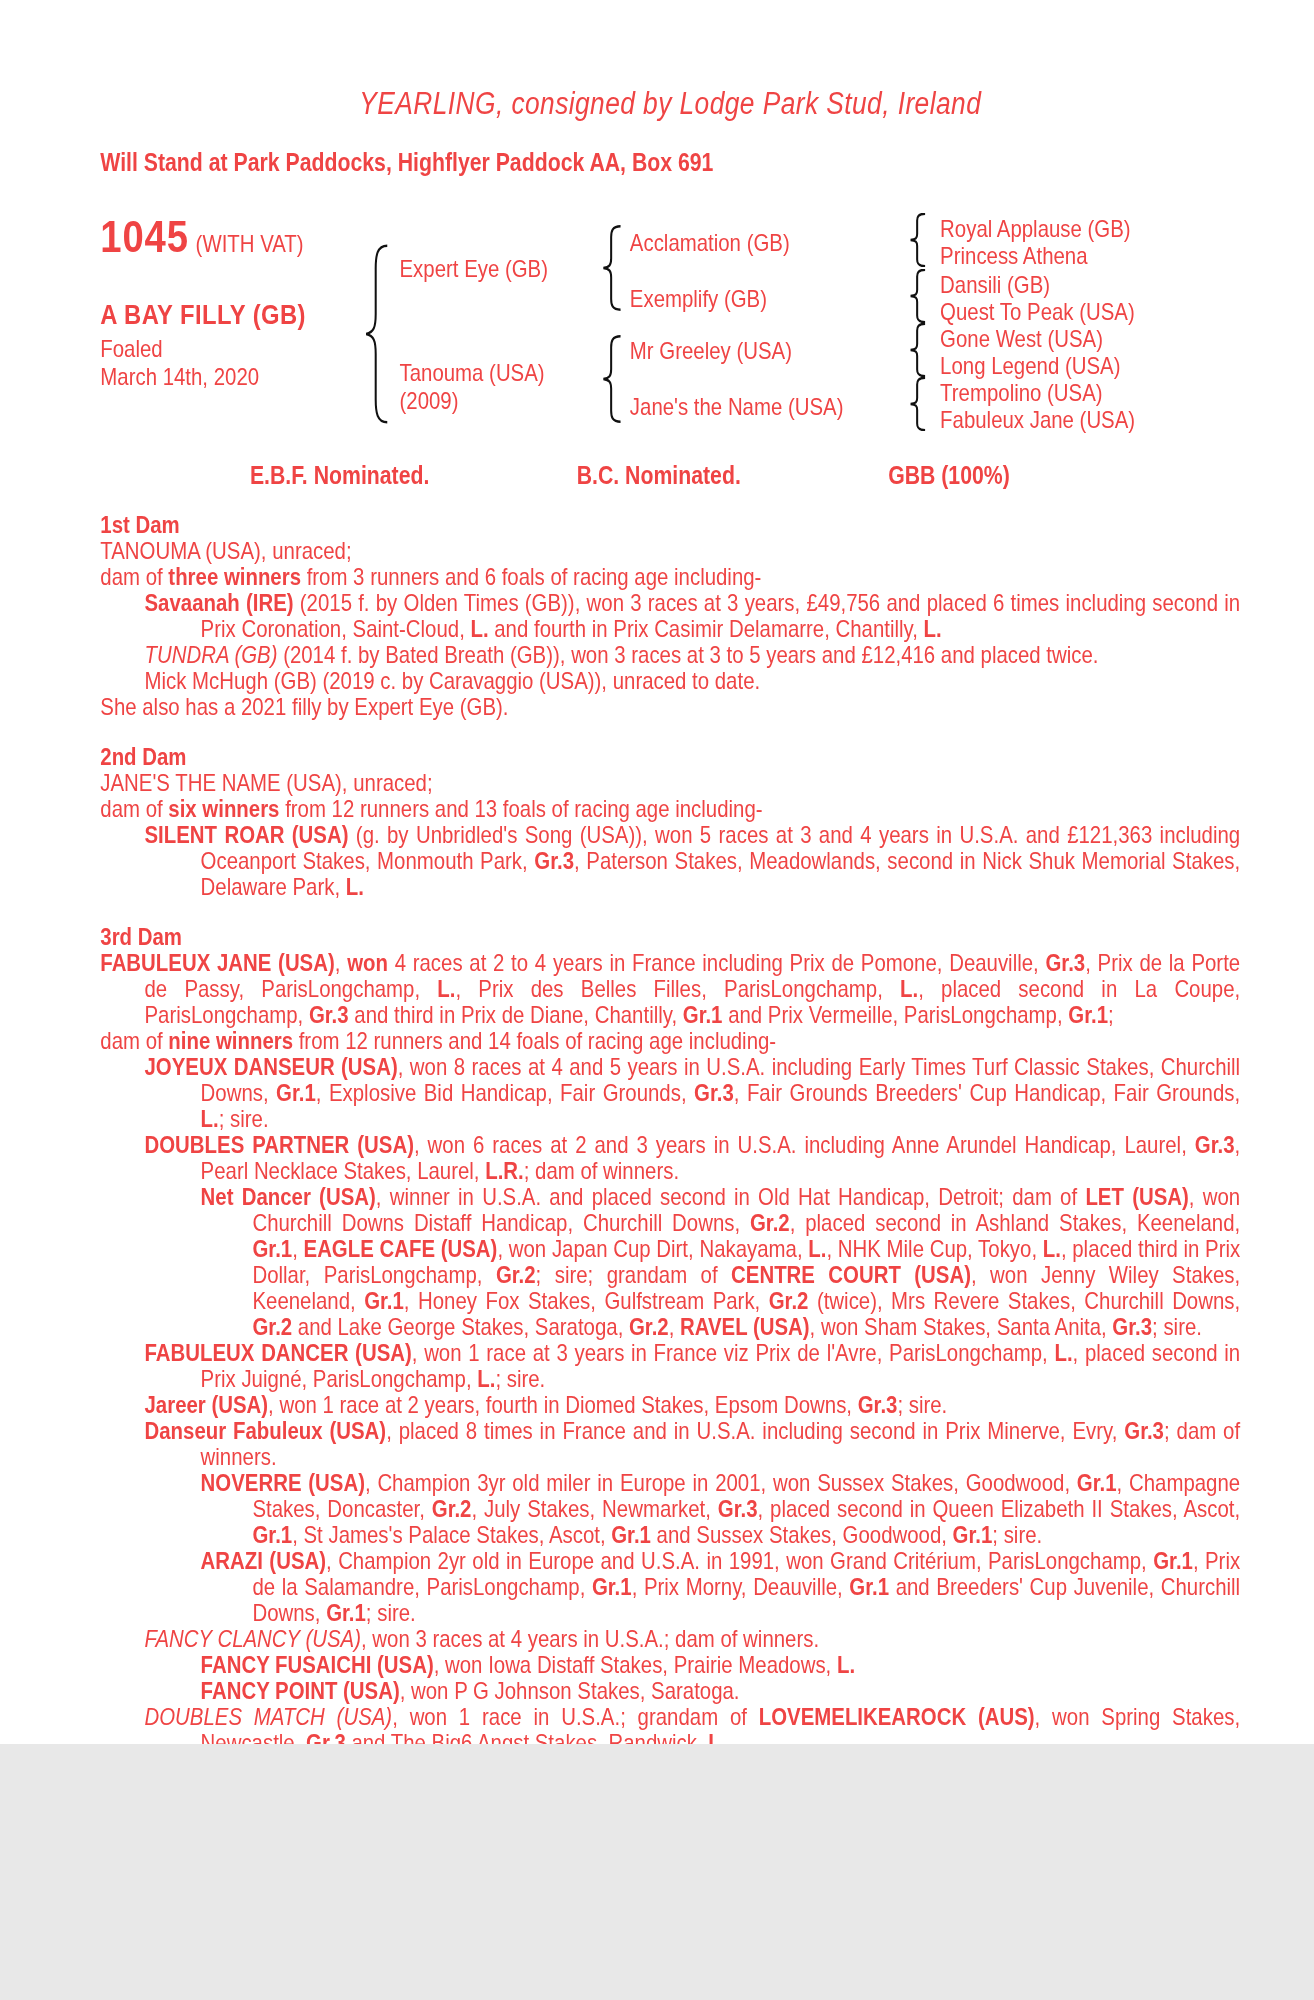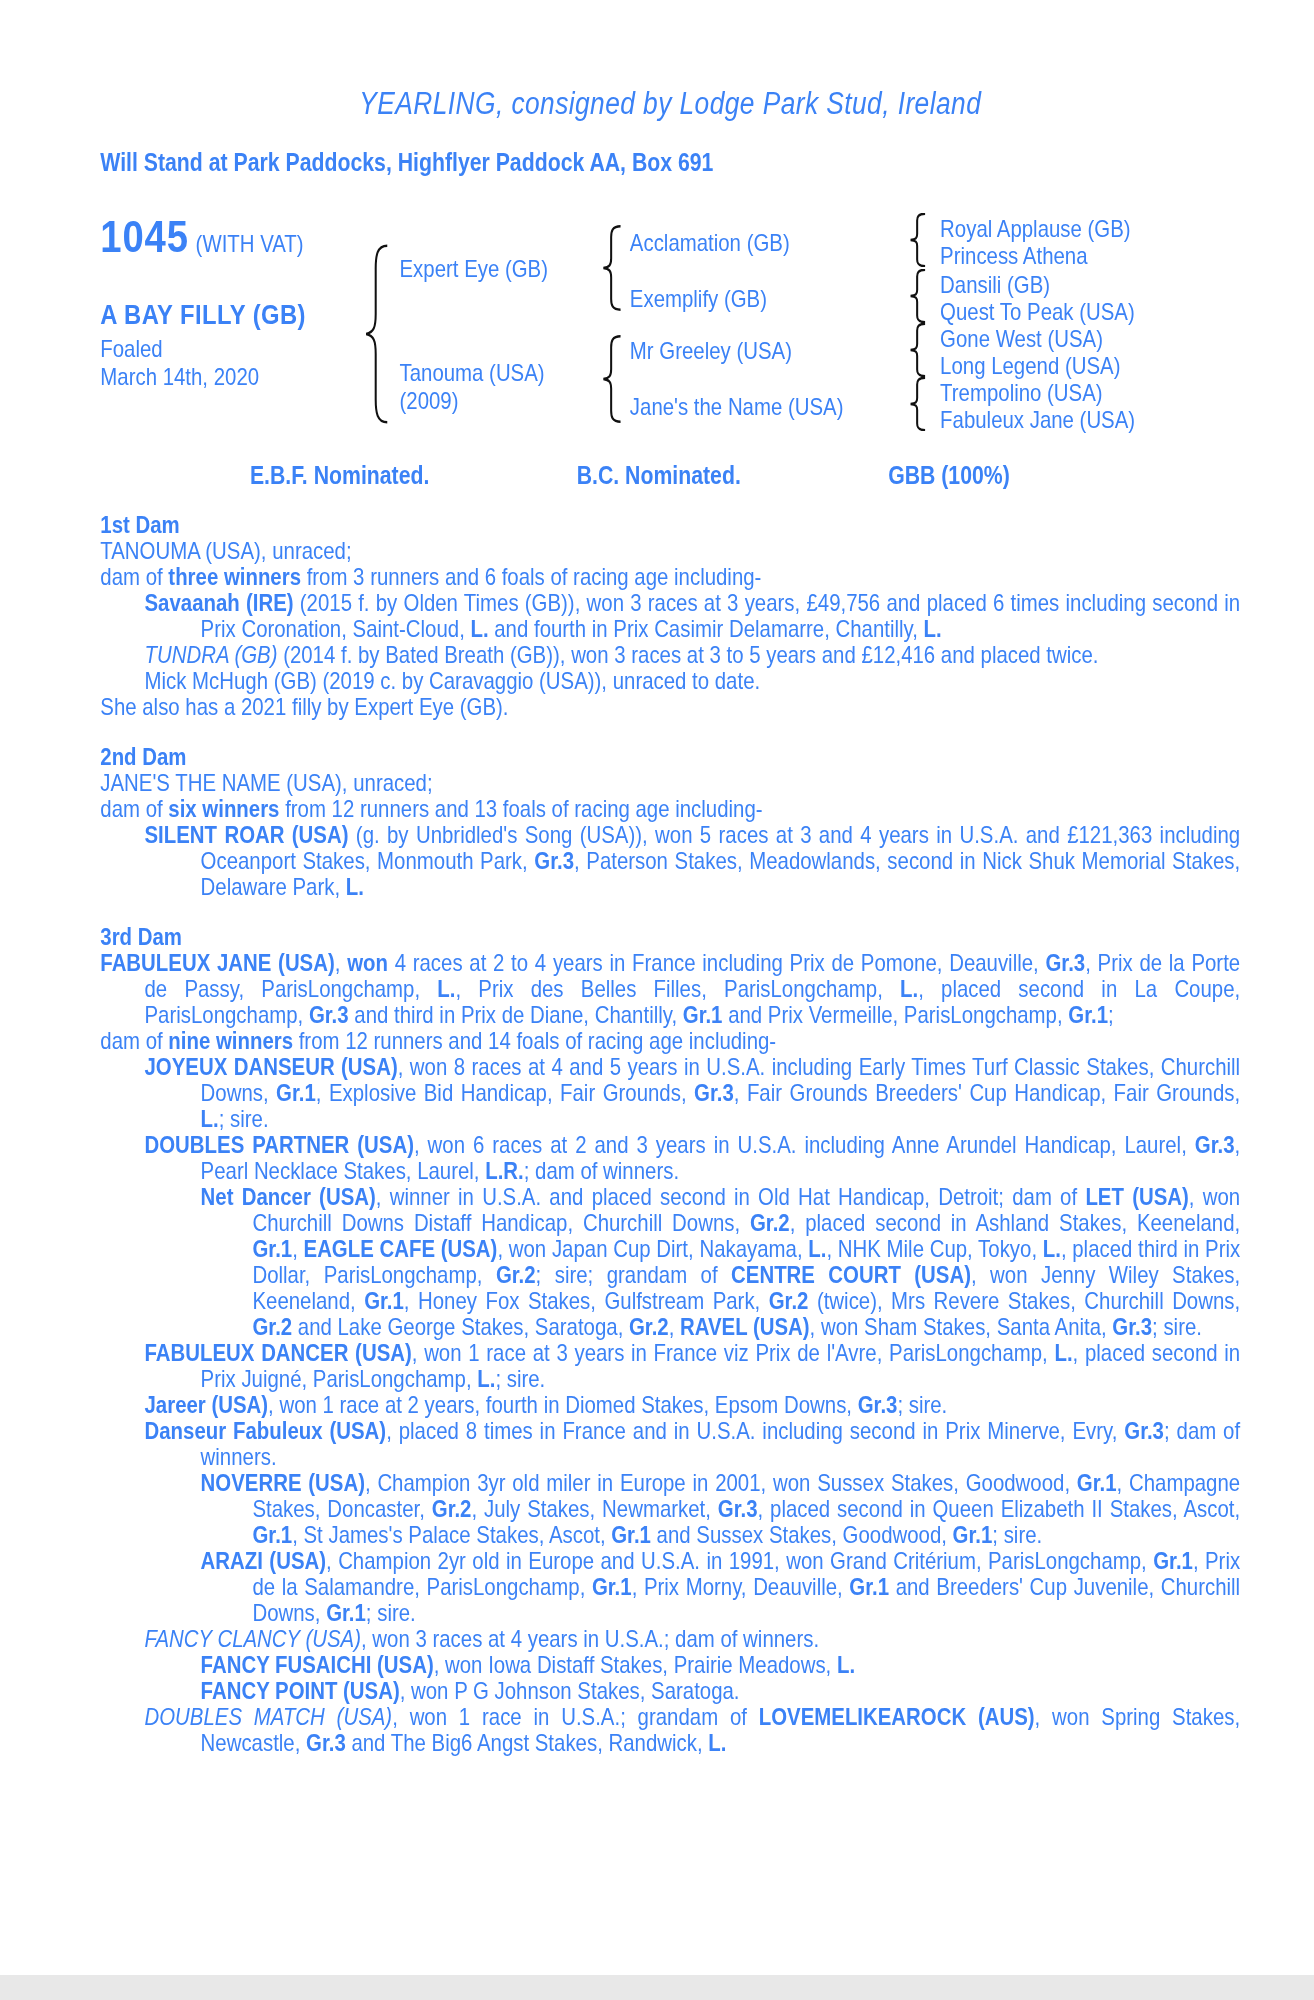--- a/index.html
+++ b/index.html
@@ -1,17 +1,17 @@
 <!DOCTYPE html>
 <html><head>
 <meta charset="utf-8">
 <style>
   html,body{margin:0;padding:0;background:#e8e8e8;}
   .page{
-    width:1314px;height:1975px;background:#ffffff;color:#3b82f6;
+    width:1314px;height:1744px;background:#ffffff;color:#ef4444;
     position:relative;overflow:hidden;margin:0 auto;
     font-family:"Liberation Sans","DejaVu Sans",sans-serif;
   }
   
   .condense{
     width:1546px;
     transform:scaleX(0.85);
     transform-origin:0 0;
     padding:0 87px 0 118px;
     box-sizing:border-box;

